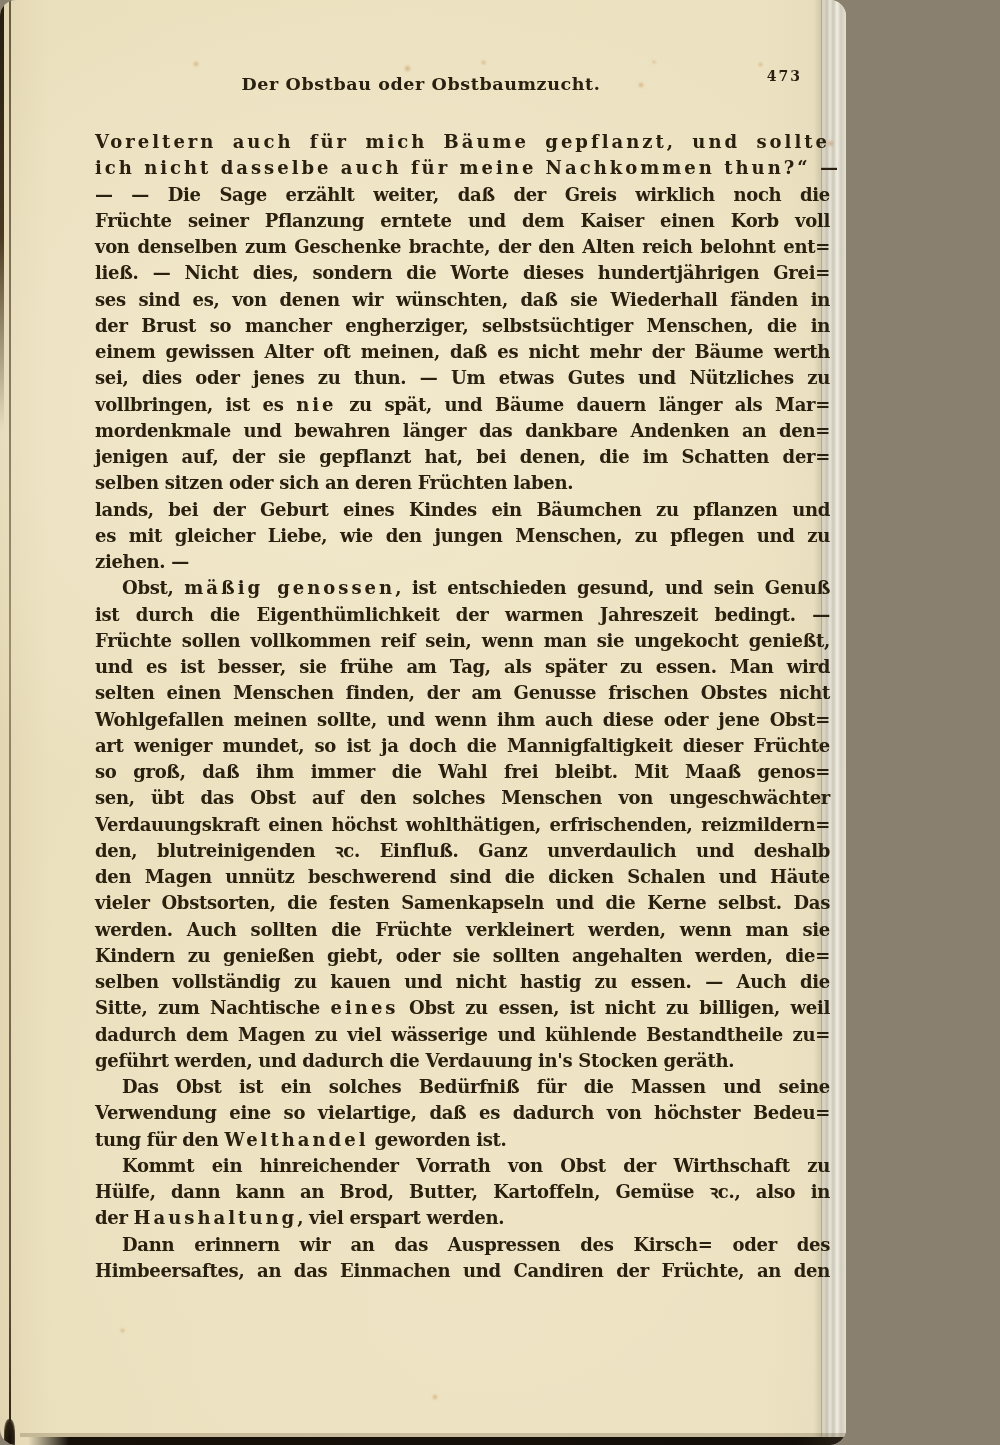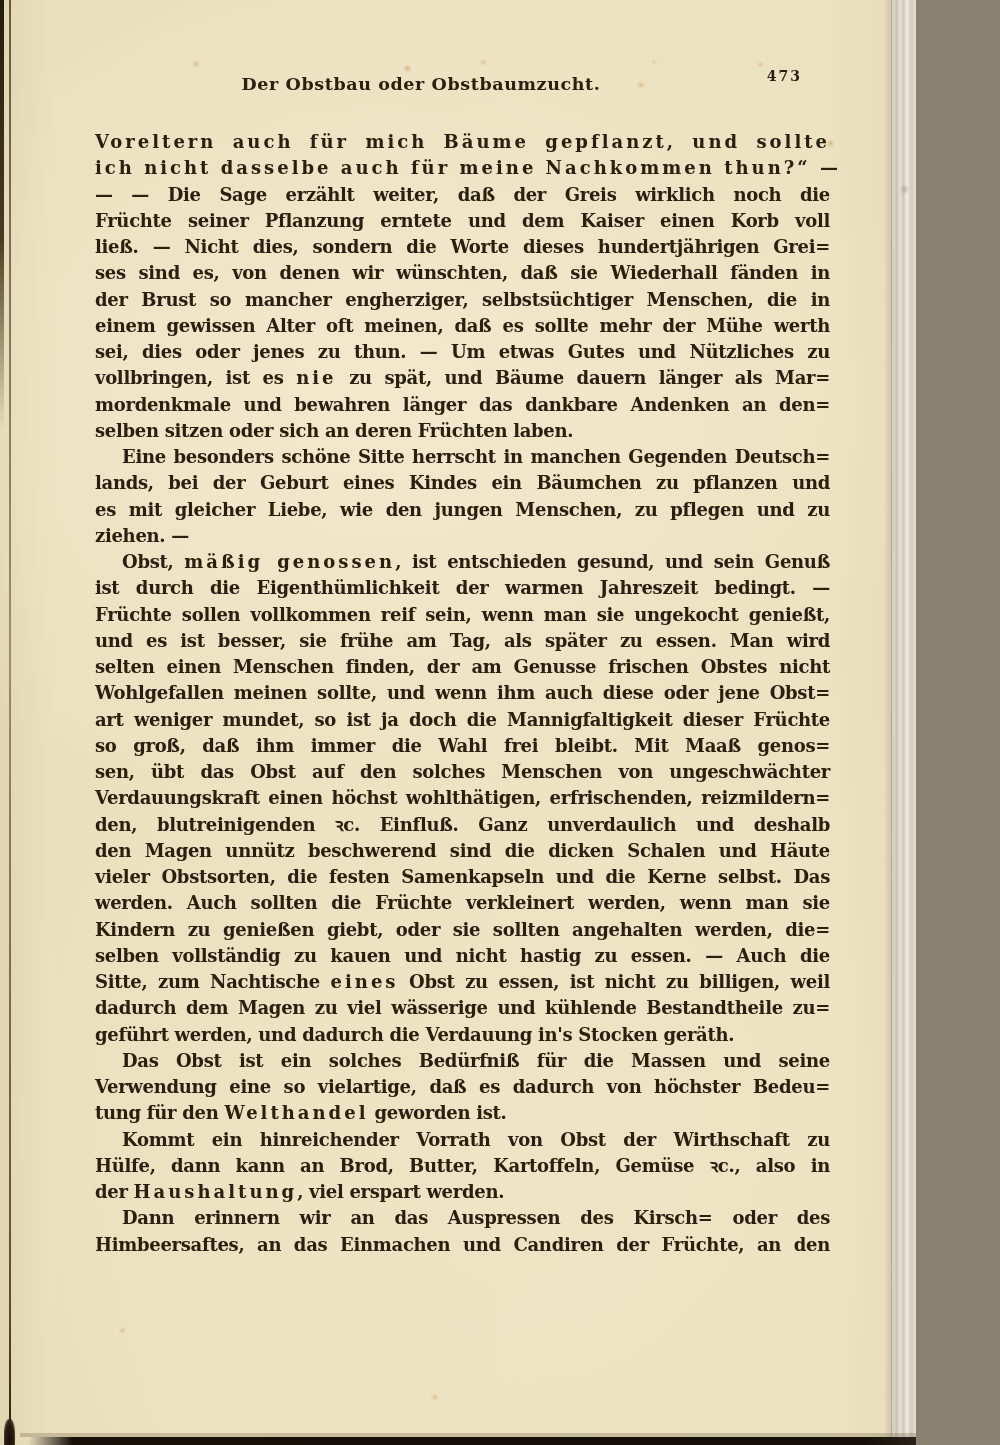--- a/index.html
+++ b/index.html
@@ -1,24 +1,25 @@
 <!DOCTYPE html>
 <html><head>
 <meta charset="utf-8">
 <style>
   html,body { margin:0; padding:0; background:#8a8070; }
   .scan {
-    position:relative; width:916px; height:1445px; overflow:hidden;
+    position:relative; width:846px; height:1445px; overflow:hidden;
     background:
       radial-gradient(ellipse 900px 700px at 42% 28%, rgba(243,234,207,.9) 0%, rgba(243,234,207,0) 62%),
       radial-gradient(ellipse 820px 900px at 58% 78%, rgba(240,230,200,.7) 0%, rgba(240,230,200,0) 65%),
       linear-gradient(to right, #e2d6b2 0%, #ebe0be 6%, #ece2c1 90%, #e5dbbb 100%),
       #e9dfbd;
     font-family:"DejaVu Serif","Liberation Serif",serif;
     color:#29200f;
+    border-radius:16px;
   }
   
   .edge-dark-top { position:absolute; left:0; top:0; width:4px; height:430px;
     background:linear-gradient(to bottom,#241b10,#4a3a22 55%,rgba(74,58,34,0)); }
   .binding-line { position:absolute; left:9px; top:0; height:100%; width:2px;
     background:linear-gradient(to bottom, rgba(62,46,24,.75), rgba(62,46,24,.45) 45%, rgba(45,32,16,.75) 90%, rgba(28,19,9,.95)); }
   .binding-blob { position:absolute; left:4px; bottom:0; width:11px; height:26px; border-radius:45% 45% 0 0;
     background:radial-gradient(ellipse at 50% 80%, #17100a 0%, #2c2112 60%, rgba(44,33,18,0) 100%); }
   
   .right-strip { position:absolute; right:0; top:0; width:32px; height:100%;
@@ -78,29 +79,30 @@
   <div class="header">
     <span class="running-title">Der Obstbau oder Obstbaumzucht.</span>
     <span class="page-number">473</span>
   </div>
 
   <div class="text-block">
       <div class="line"><span class="sperr">Voreltern auch für mich Bäume gepflanzt, und sollte</span></div>
       <div class="line"><span class="sperr">ich nicht dasselbe auch für meine Nachkommen thun?“ —</span></div>
       <div class="line">— — Die Sage erzählt weiter, daß der Greis wirklich noch die</div>
       <div class="line">Früchte seiner Pflanzung erntete und dem Kaiser einen Korb voll</div>
+      <div class="line">von denselben zum Geschenke brachte, der den Alten reich belohnt ent=</div>
       <div class="line">ließ. — Nicht dies, sondern die Worte dieses hundertjährigen Grei=</div>
       <div class="line">ses sind es, von denen wir wünschten, daß sie Wiederhall fänden in</div>
       <div class="line">der Brust so mancher engherziger, selbstsüchtiger Menschen, die in</div>
-      <div class="line">einem gewissen Alter oft meinen, daß es sollte mehr der Mühe werth</div>
+      <div class="line">einem gewissen Alter oft meinen, daß es nicht mehr der Bäume werth</div>
       <div class="line">sei, dies oder jenes zu thun. — Um etwas Gutes und Nützliches zu</div>
       <div class="line">vollbringen, ist es <span class="sperr">nie</span> zu spät, und Bäume dauern länger als Mar=</div>
       <div class="line">mordenkmale und bewahren länger das dankbare Andenken an den=</div>
+      <div class="line">jenigen auf, der sie gepflanzt hat, bei denen, die im Schatten der=</div>
       <div class="line short">selben sitzen oder sich an deren Früchten laben.</div>
-      <div class="line indent">Eine besonders schöne Sitte herrscht in manchen Gegenden Deutsch=</div>
       <div class="line">lands, bei der Geburt eines Kindes ein Bäumchen zu pflanzen und</div>
       <div class="line">es mit gleicher Liebe, wie den jungen Menschen, zu pflegen und zu</div>
       <div class="line short">ziehen. —</div>
       <div class="line indent">Obst, <span class="sperr">mäßig genossen</span>, ist entschieden gesund, und sein Genuß</div>
       <div class="line">ist durch die Eigenthümlichkeit der warmen Jahreszeit bedingt. —</div>
       <div class="line">Früchte sollen vollkommen reif sein, wenn man sie ungekocht genießt,</div>
       <div class="line">und es ist besser, sie frühe am Tag, als später zu essen. Man wird</div>
       <div class="line">selten einen Menschen finden, der am Genusse frischen Obstes nicht</div>
       <div class="line">Wohlgefallen meinen sollte, und wenn ihm auch diese oder jene Obst=</div>
       <div class="line">art weniger mundet, so ist ja doch die Mannigfaltigkeit dieser Früchte</div>

